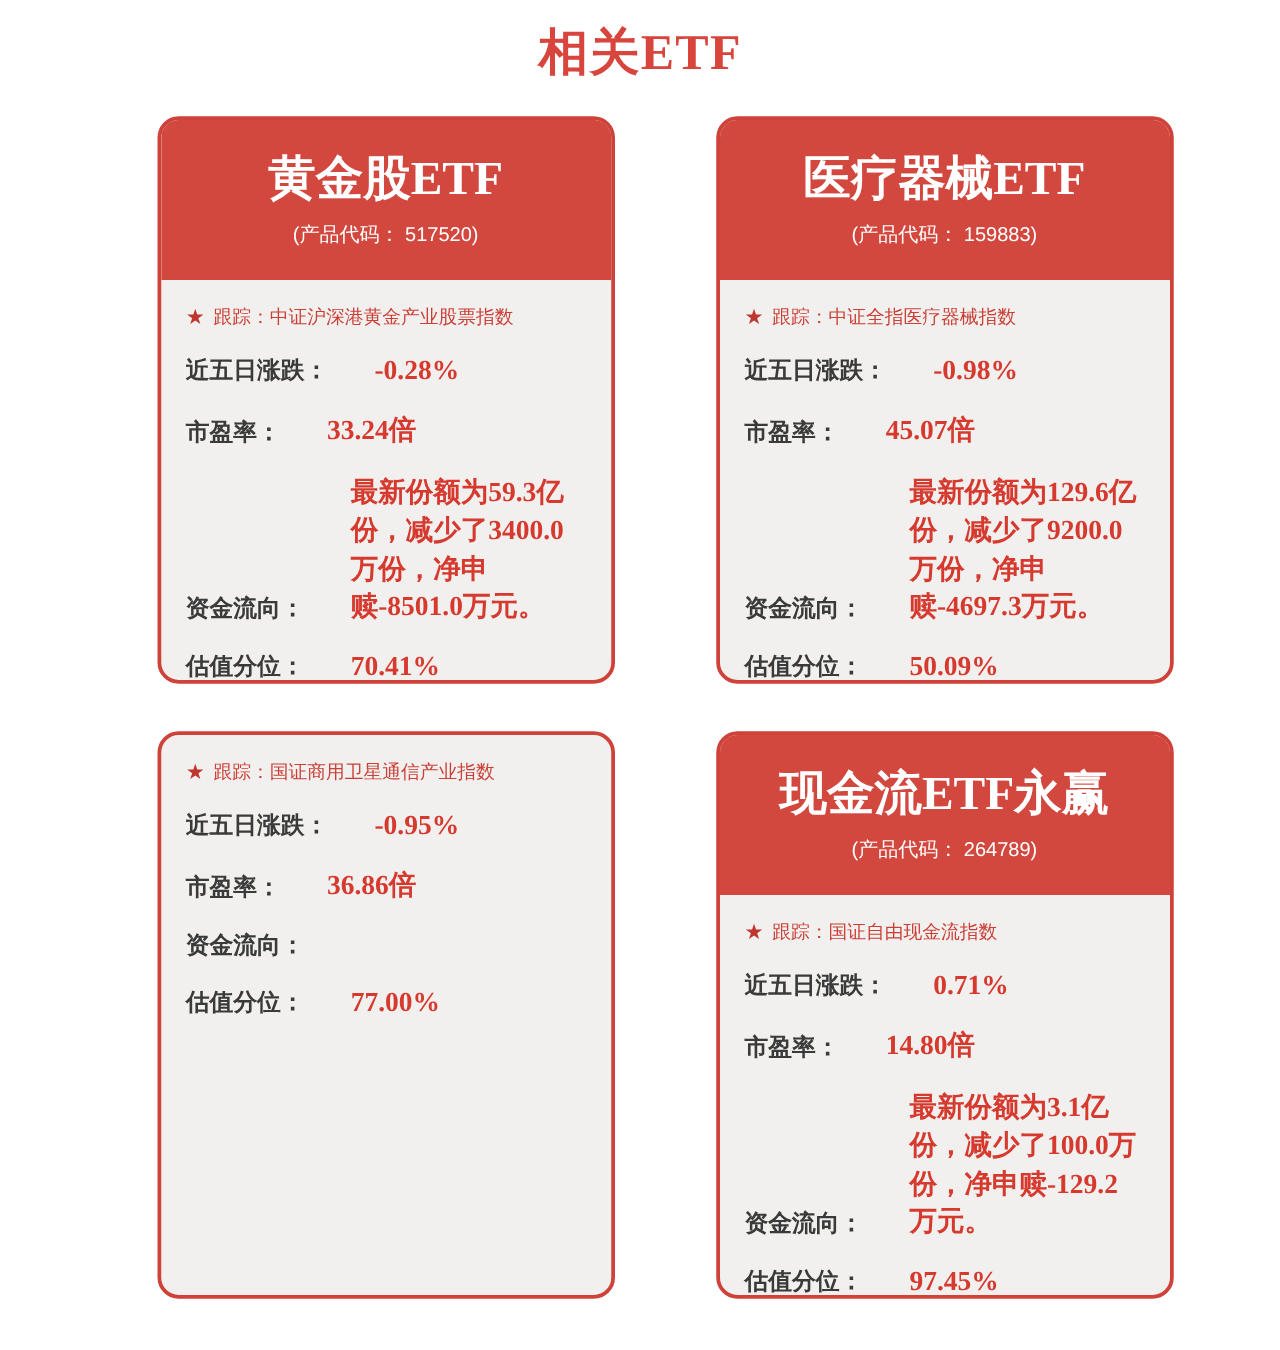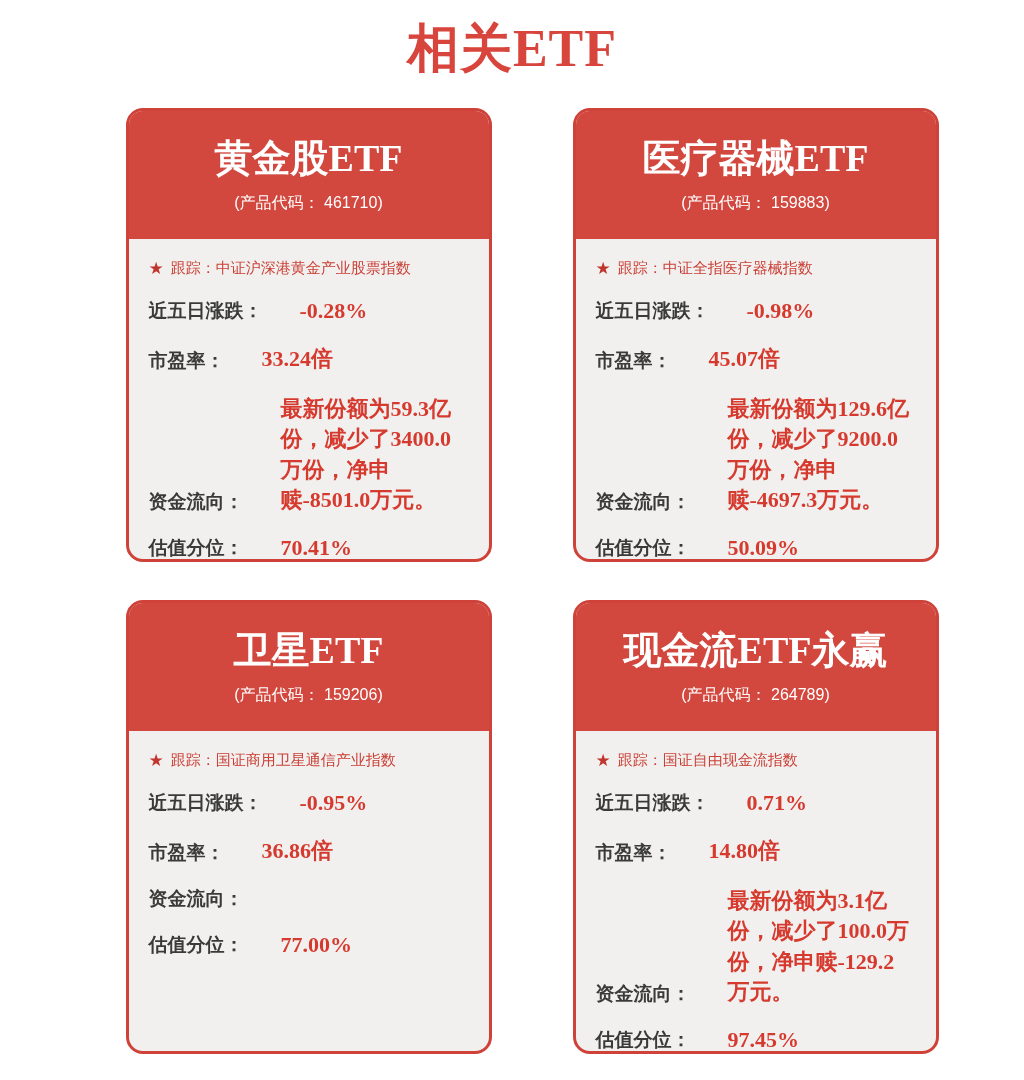--- a/index.html
+++ b/index.html
@@ -20,21 +20,21 @@
     background:var(--page-bg);
     font-family:"Liberation Sans", sans-serif;
     overflow:hidden;
   }
   .page-title{
     margin:14px 0 24px;
     text-align:center;
     color:var(--title-red);
     font-family:"Liberation Serif", serif;
     font-weight:bold;
-    font-size:52px;
+    font-size:40px;
     letter-spacing:1px;
   }
   .grid{
     display:grid;
     grid-template-columns:406px 406px;
     gap:38px 41px;
     justify-content:center;
   }
   .card{
     border:3px solid var(--border-red);
@@ -108,21 +108,21 @@
 </head>
 <body>
 
 <h1 class="page-title">相关ETF</h1>
 
 <div class="grid">
 
   <section class="card">
     <header class="card-header">
       <h2 class="etf-name">黄金股ETF</h2>
-      <div class="etf-code">(产品代码： 461710)</div>
+      <div class="etf-code">(产品代码： 517520)</div>
     </header>
     <div class="card-body">
       <div class="track-row">
         <span class="star">★</span>
         <span>跟踪：</span>
         <span>中证沪深港黄金产业股票指数</span>
       </div>
       <div class="stat-row">
         <span class="stat-label">近五日涨跌：</span>
         <span class="stat-value">-0.28%</span>
@@ -166,24 +166,20 @@
         <span class="stat-value flow-value">最新份额为129.6亿份，减少了9200.0万份，净申赎-4697.3万元。</span>
       </div>
       <div class="stat-row">
         <span class="stat-label">估值分位：</span>
         <span class="stat-value">50.09%</span>
       </div>
     </div>
   </section>
 
   <section class="card">
-    <header class="card-header">
-      <h2 class="etf-name">卫星ETF</h2>
-      <div class="etf-code">(产品代码： 159206)</div>
-    </header>
     <div class="card-body">
       <div class="track-row">
         <span class="star">★</span>
         <span>跟踪：</span>
         <span>国证商用卫星通信产业指数</span>
       </div>
       <div class="stat-row">
         <span class="stat-label">近五日涨跌：</span>
         <span class="stat-value">-0.95%</span>
       </div>

